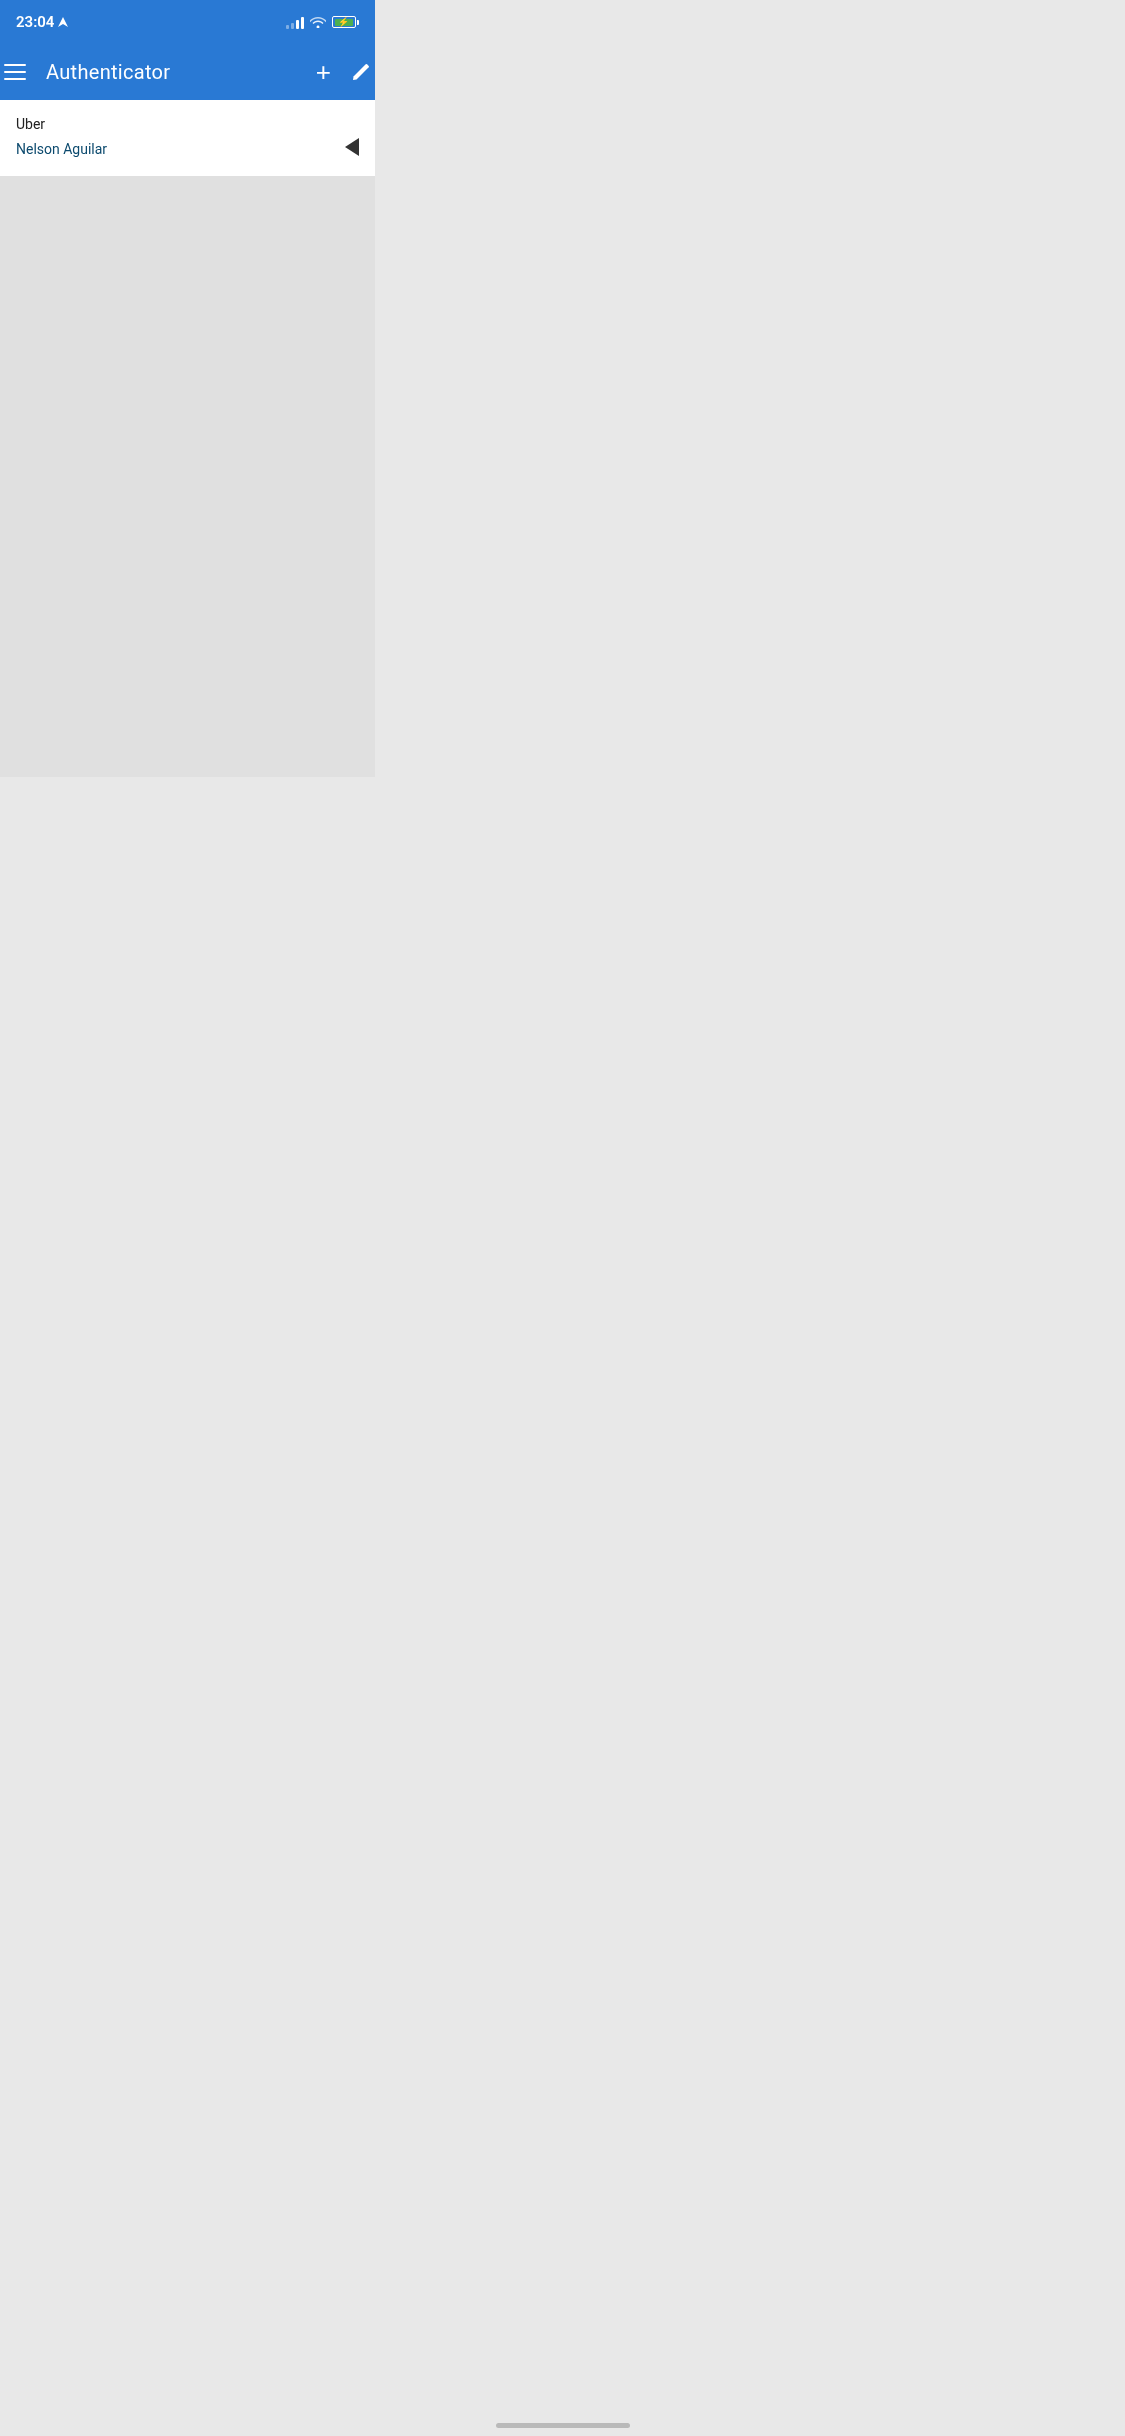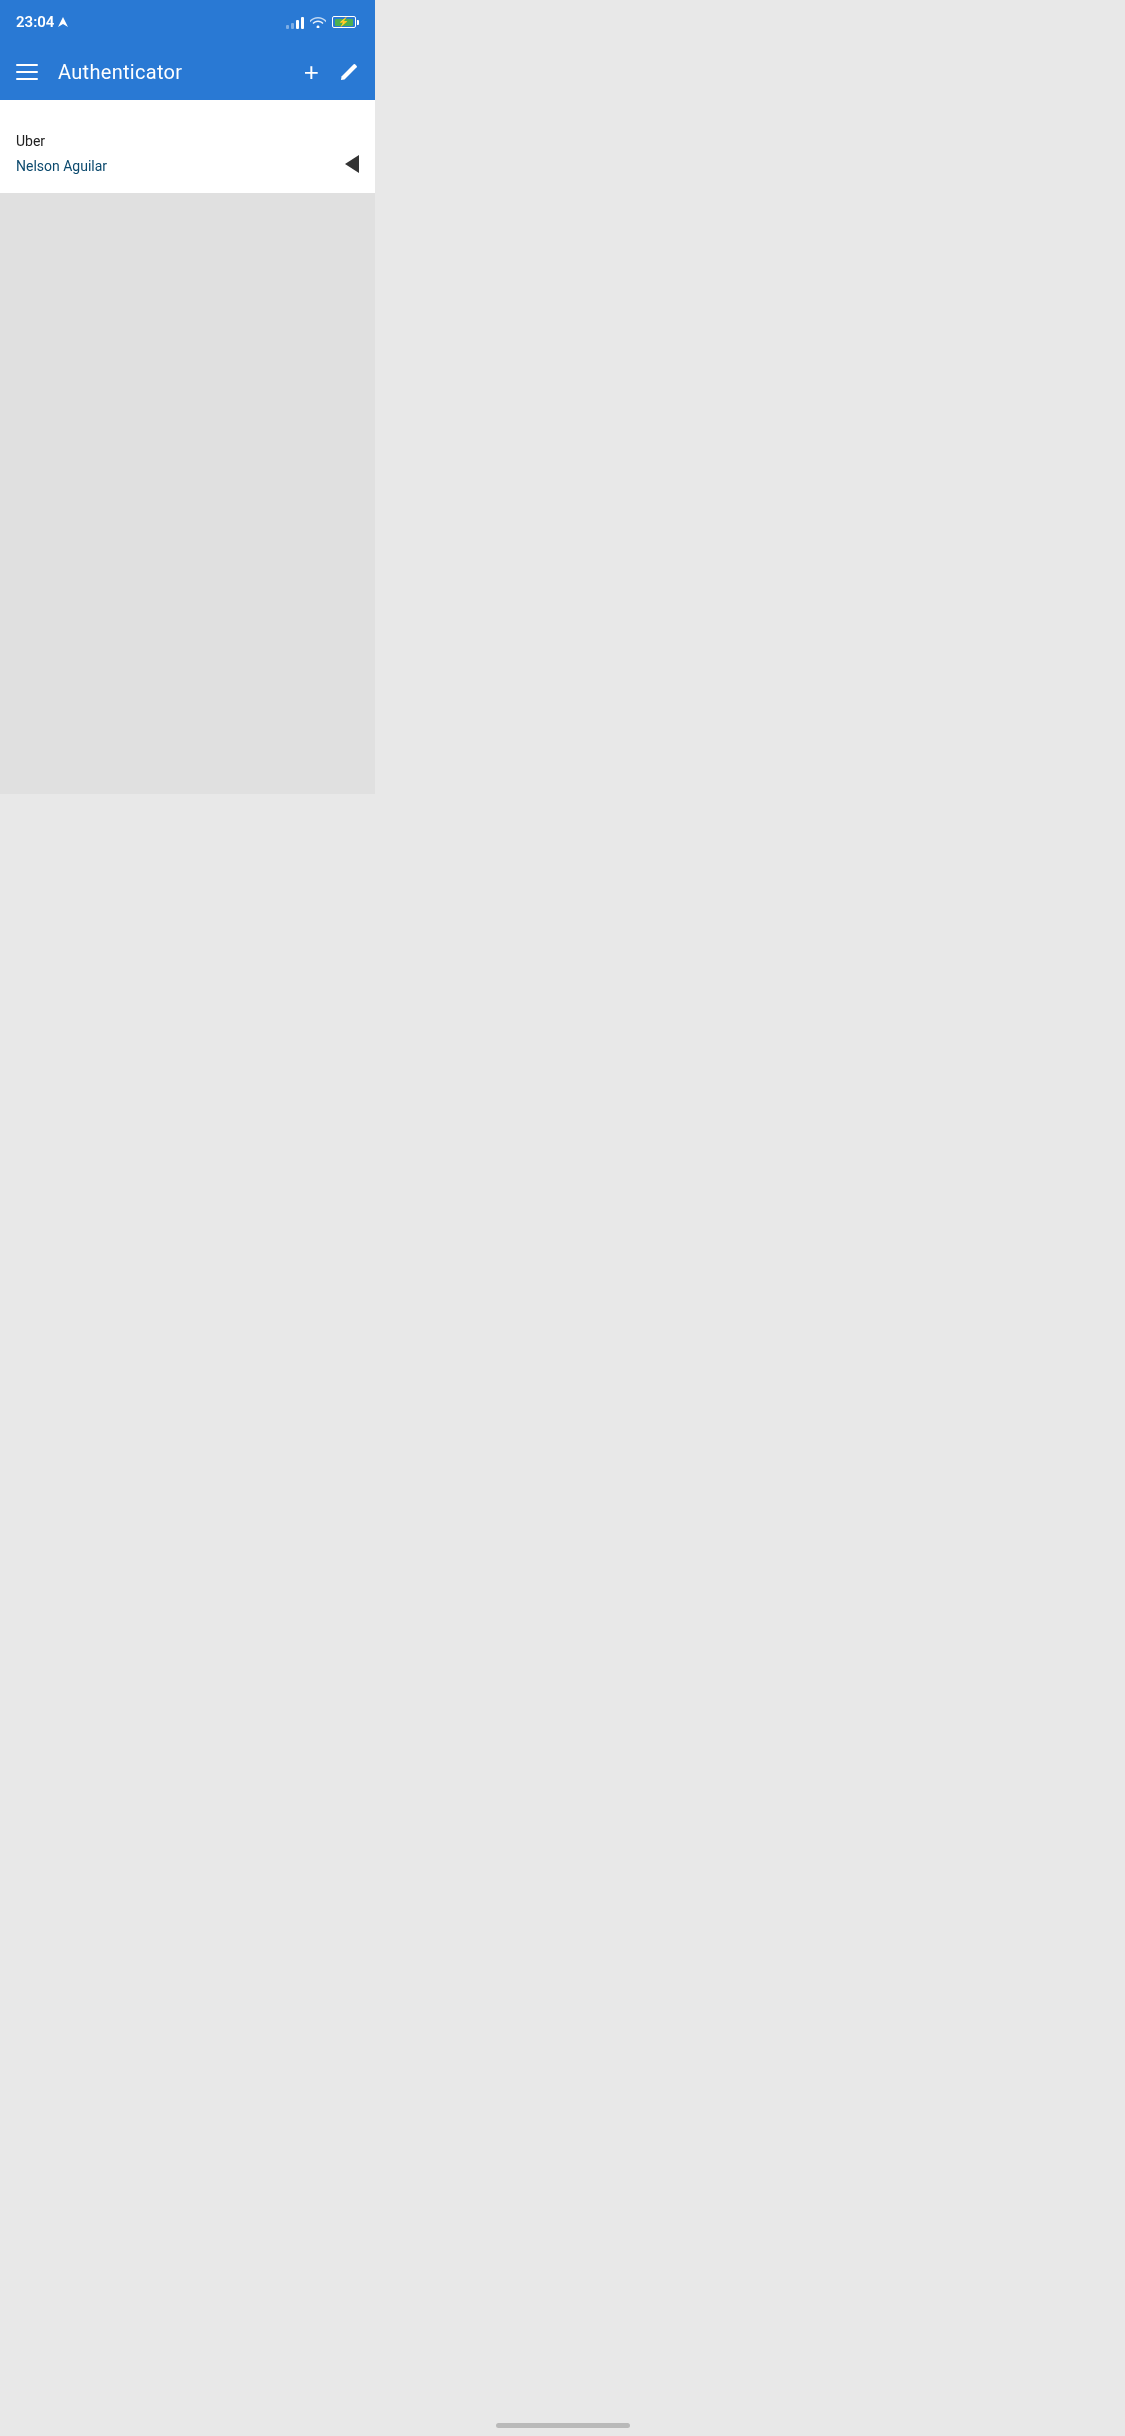--- a/index.html
+++ b/index.html
@@ -93,21 +93,21 @@
     }
 
     
     .app-bar {
       width: 100%;
       height: 56px;
       background: #2979d4;
       display: flex;
       align-items: center;
       justify-content: space-between;
-      padding: 0 16px;
+      padding: 0 4px;
     }
 
     .app-bar-left {
       display: flex;
       align-items: center;
       gap: 20px;
     }
 
     .hamburger-icon {
       display: flex;
@@ -146,21 +146,21 @@
       align-items: center;
       justify-content: center;
     }
 
     
     .content {
       background: white;
     }
 
     .account-card {
-      padding: 33px 16px 16px 16px;
+      padding: 16px 16px 16px 16px;
       background: white;
       border-bottom: 1px solid #e0e0e0;
     }
 
     .account-service {
       font-size: 14px;
       color: #212121;
       margin-bottom: 6px;
       font-weight: 400;
     }

